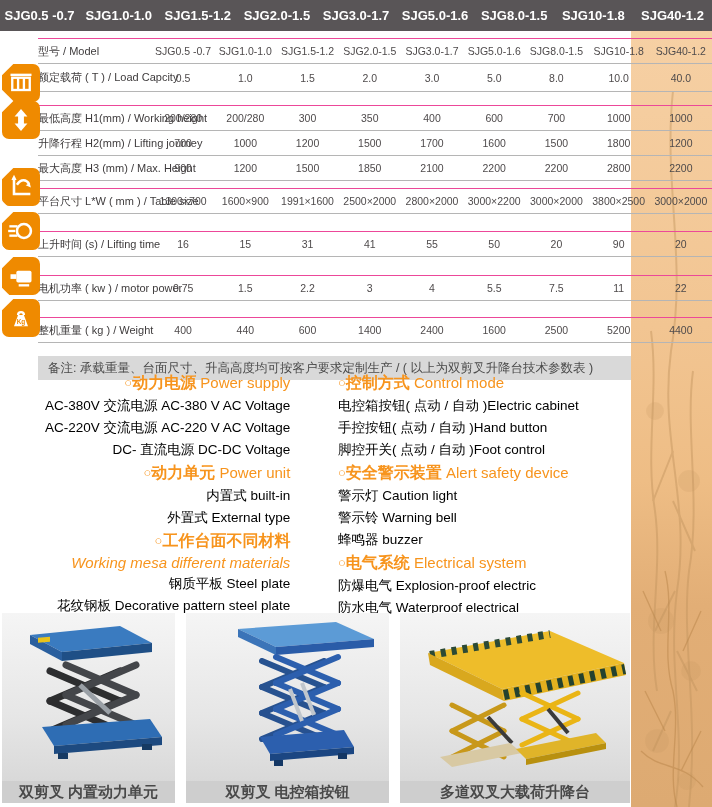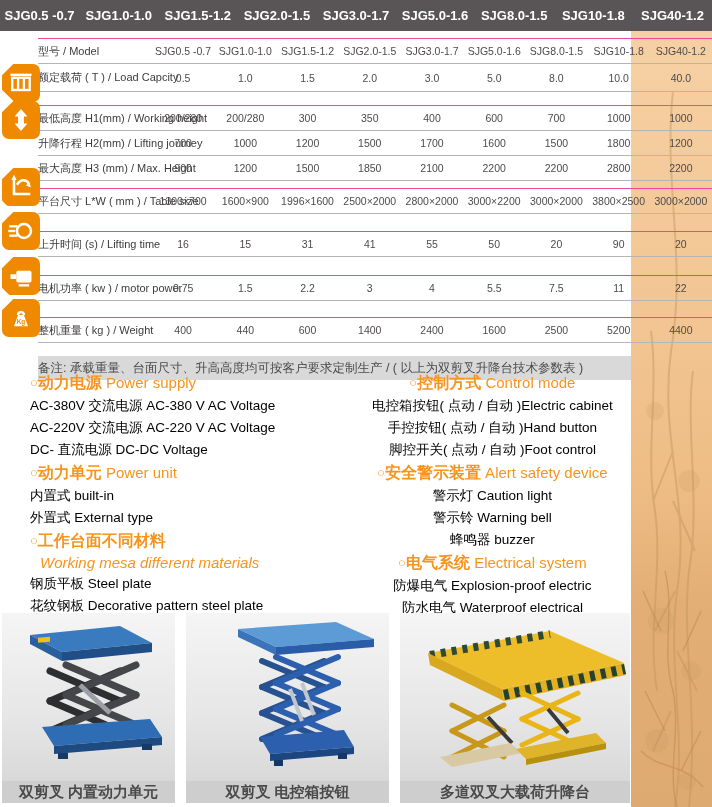--- a/index.html
+++ b/index.html
@@ -30,25 +30,25 @@
   .tgroup{border-top:1px solid #ec4899;border-bottom:1px solid #b5b5b5;}
   .tgroup.g0{margin-bottom:13px}.tgroup.g1{margin-bottom:7px}.tgroup.g2{margin-bottom:17px}
   .tgroup.g3{margin-bottom:18px}.tgroup.g4{margin-bottom:16px}
   .trow{display:flex;align-items:center;height:24px;}
   .tgroup.g0 .trow:nth-child(2){height:27px;}
   .trow + .trow{border-top:1px solid #b5b5b5;}
   .tlabel{width:114px;font-size:11px;color:#3e3b3c;white-space:nowrap;overflow:visible;}
   .tvals{flex:1;display:flex;}
   .tval{flex:1;text-align:center;font-size:10.5px;color:#4e4a4b;white-space:nowrap;}
   .note{margin-top:13px;width:593px;height:24px;background:#d9d9d9;box-sizing:border-box;
-    display:flex;align-items:center;padding-left:0;font-size:12.5px;color:#4a4a4a;white-space:nowrap;}
+    display:flex;align-items:center;padding-left:10px;font-size:12.5px;color:#4a4a4a;white-space:nowrap;}
 
   
   .fcol{position:absolute;top:371px;z-index:3;}
-  .fcol-left{left:30px;} .fcol-right{left:372px;text-align:center;}
+  .fcol-left{left:45px;text-align:right;} .fcol-right{left:338px;}
   .f-item{font-size:13.5px;color:#000000;line-height:22px;white-space:nowrap;}
   .f-heading{color:#f7941d;line-height:23px;white-space:nowrap;font-size:15px;}
   .f-heading .ring{font-size:13px;position:relative;top:-1px;}
   .f-heading .zh{font-weight:bold;font-size:16px;}
   .f-heading .line2{display:block;padding-left:10px;line-height:20px;font-style:italic;}
 
   
   .panel{position:absolute;top:613px;height:190px;z-index:3;
     background:linear-gradient(180deg,#f5f5f5 0%,#e6e6e6 55%,#d4d4d4 100%);}
   .panel-1{left:2px;width:173px}.panel-2{left:186px;width:203px}.panel-3{left:400px;width:230px}
@@ -221,21 +221,21 @@
               <div class="tval">2200</div>
             </div>
           </div>
         </div>
         <div class="tgroup g2">
           <div class="trow">
             <div class="tlabel">平台尺寸 L*W ( mm )  / Table size</div>
             <div class="tvals">
               <div class="tval">1300×700</div>
               <div class="tval">1600×900</div>
-              <div class="tval">1996×1600</div>
+              <div class="tval">1991×1600</div>
               <div class="tval">2500×2000</div>
               <div class="tval">2800×2000</div>
               <div class="tval">3000×2200</div>
               <div class="tval">3000×2000</div>
               <div class="tval">3800×2500</div>
               <div class="tval">3000×2000</div>
             </div>
           </div>
         </div>
         <div class="tgroup g3">

